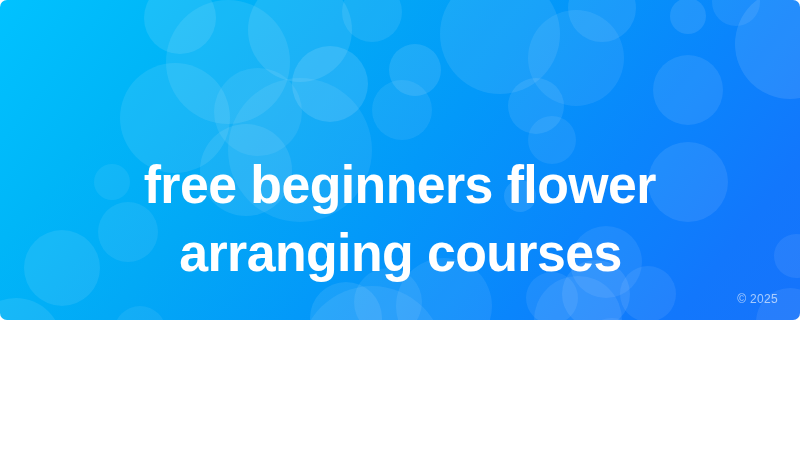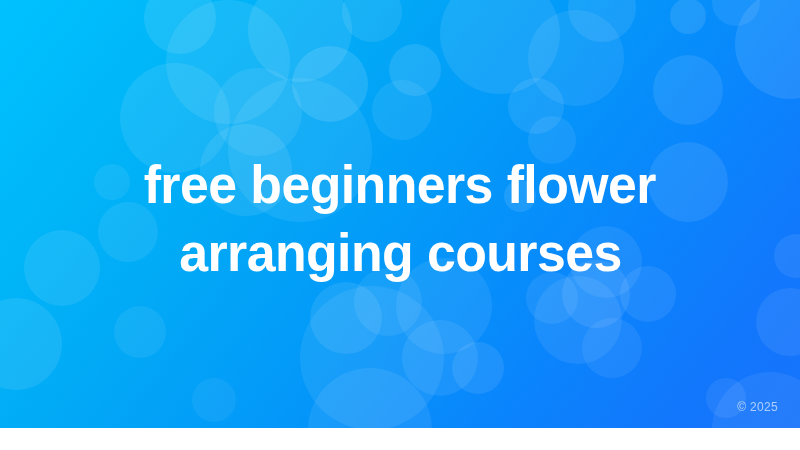--- a/index.html
+++ b/index.html
@@ -6,31 +6,32 @@
     margin: 0;
     padding: 0;
     width: 800px;
     height: 450px;
     overflow: hidden;
   }
 
   #banner {
     position: relative;
     width: 800px;
-    height: 428px;
+    height: 320px;
     overflow: hidden;
     background: linear-gradient(128deg,
         #00c2ff 0%,
         #00b6f8 18%,
         #02a9f6 34%,
         #0399f9 52%,
         #0a85fc 72%,
         #1277fc 88%,
         #1673fb 100%);
     font-family: "Liberation Sans", sans-serif;
+    border-radius: 7px;
   }
 
   
   #bubbles {
     position: absolute;
     inset: 0;
     width: 100%;
     height: 100%;
     pointer-events: none;
   }

